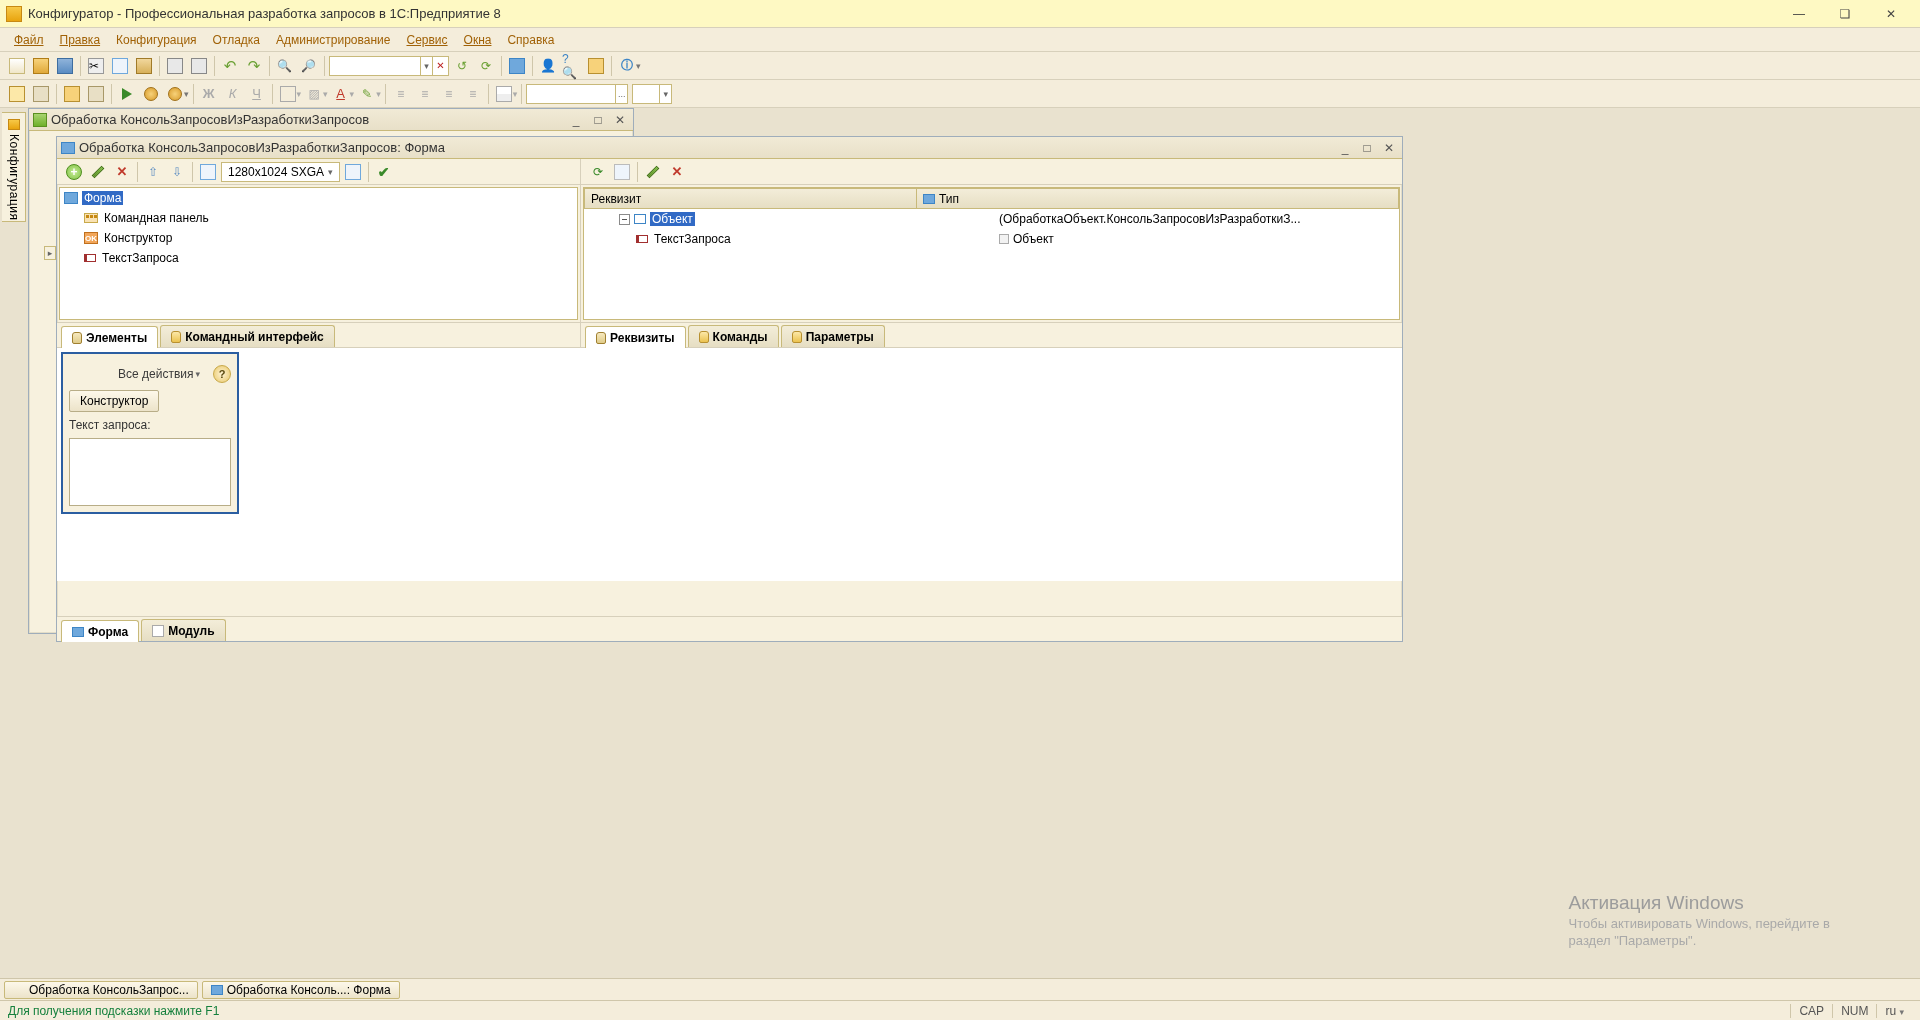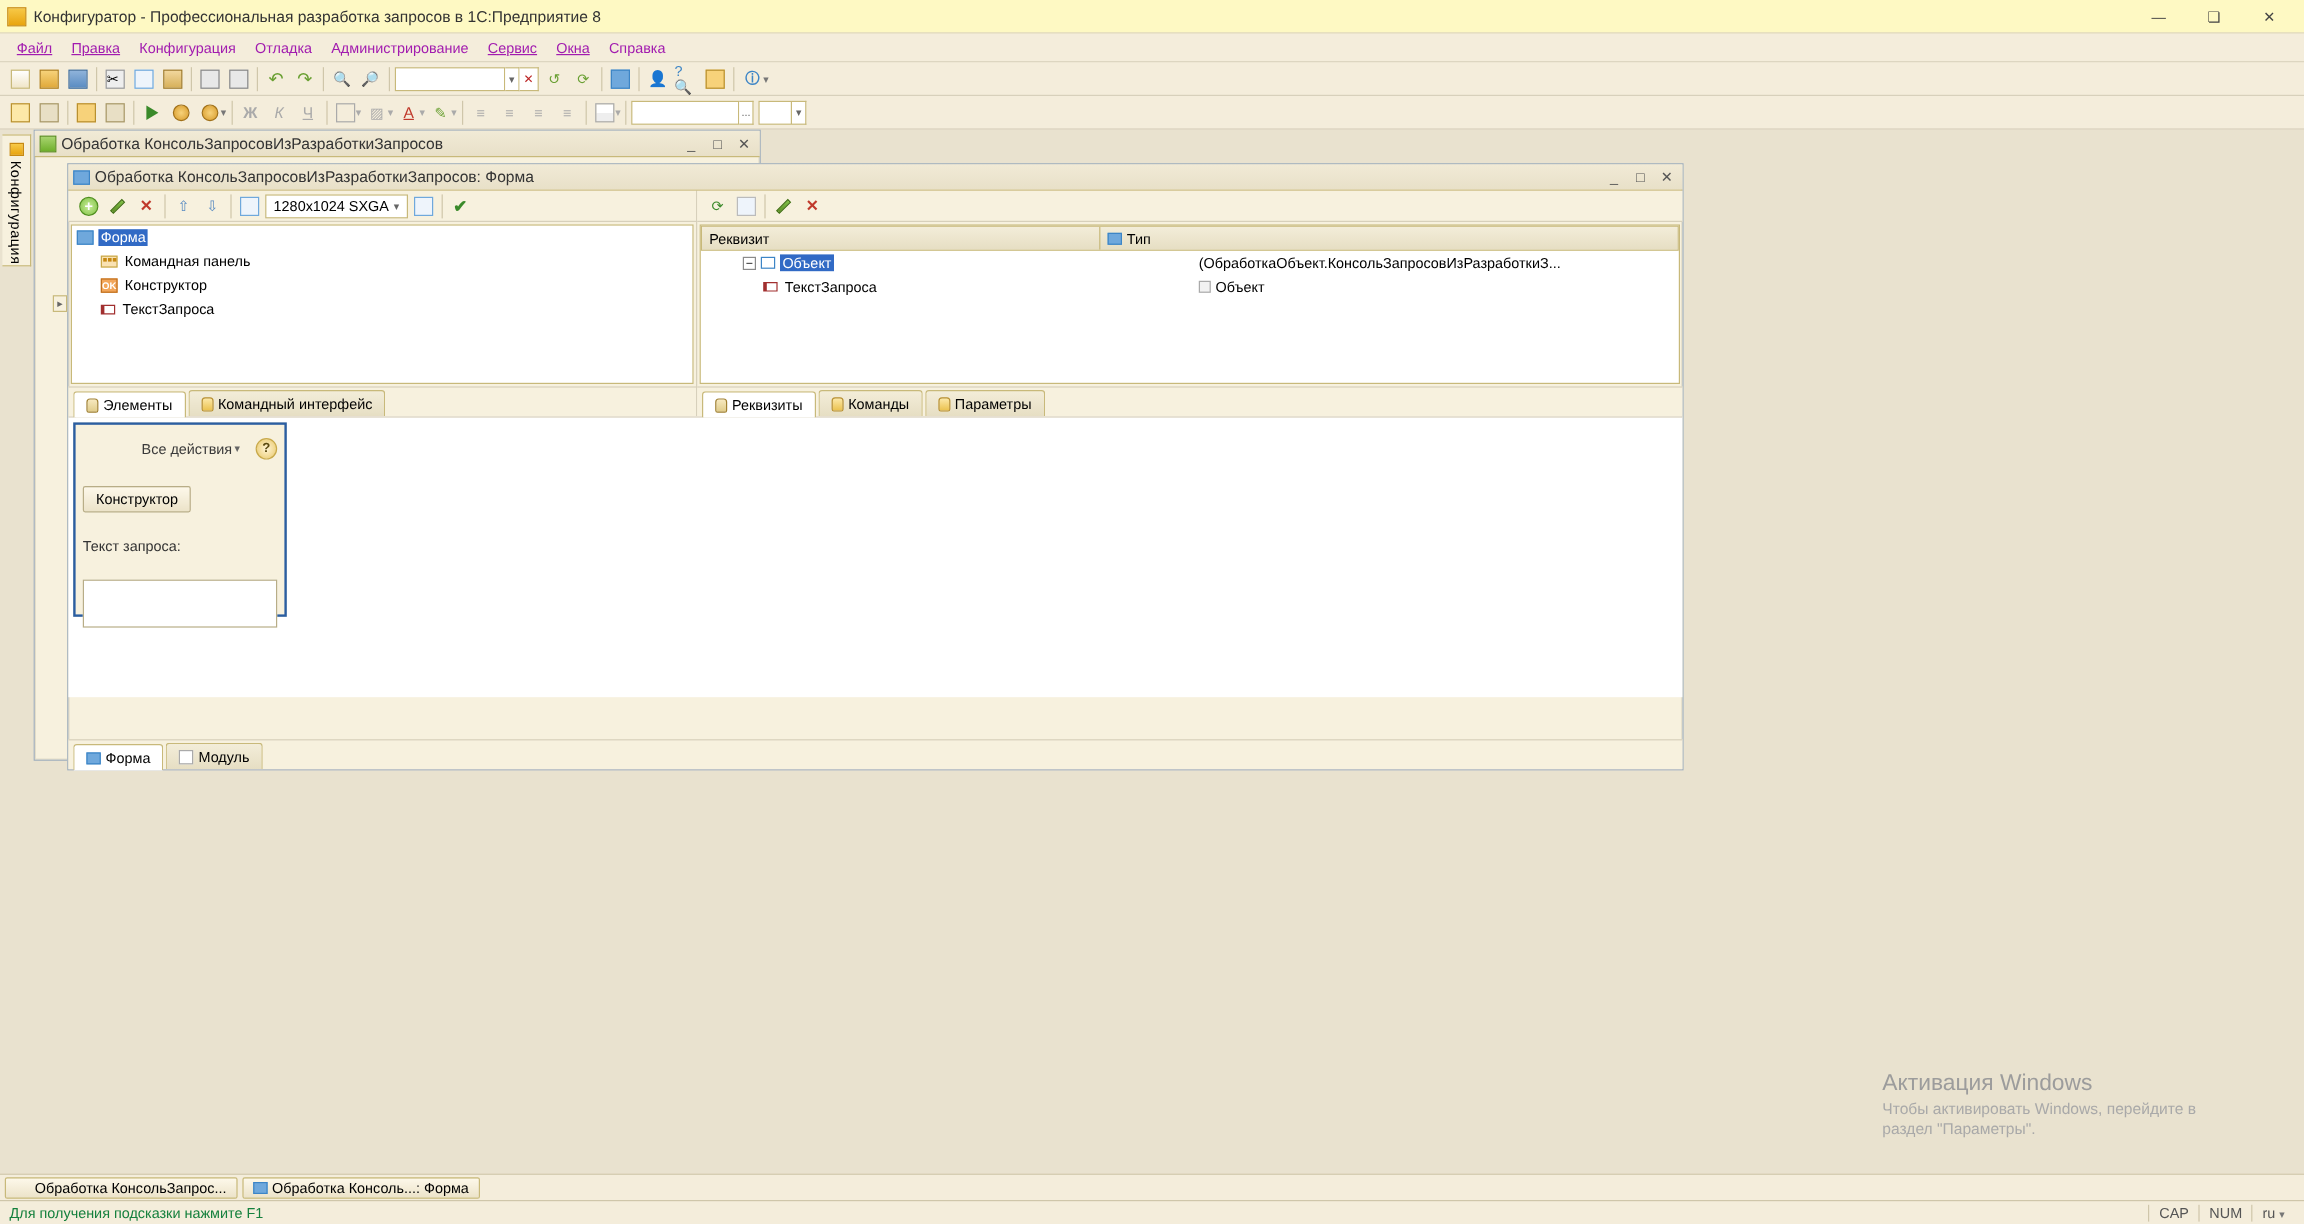--- a/index.html
+++ b/index.html
@@ -6,21 +6,21 @@
 body { background: #e9e2cf; width: 1920px; height: 1020px; overflow: hidden; position: relative; }
 
 
 .titlebar { height: 28px; background: #fef9c3; display: flex; align-items: center; padding: 0 6px; border-bottom: 1px solid #d7d0bb; }
 .titlebar .app-icon { width: 16px; height: 16px; background: linear-gradient(#f7c948,#e8a40e); border: 1px solid #c78912; margin-right: 6px; }
 .titlebar .title { flex: 1; color: #333; font-size: 13px; }
 .titlebar .win-btn { width: 46px; height: 28px; display: flex; align-items: center; justify-content: center; color: #444; font-family: "Segoe MDL2 Assets", sans-serif; font-size: 12px; }
 
 
 .menubar { height: 24px; background: #f4eddb; display: flex; align-items: center; padding: 0 8px; gap: 4px; border-bottom: 1px solid #d7d0bb; }
-.menubar .menu-item { padding: 2px 6px; color: #a21caf; cursor: default; }
+.menubar .menu-item { padding: 2px 6px; color: #a16207; cursor: default; }
 .menubar .menu-item u { text-decoration: underline; }
 
 
 .toolbar { height: 28px; background: #f4eddb; display: flex; align-items: center; padding: 0 6px; gap: 2px; border-bottom: 1px solid #d7d0bb; }
 .tb-btn { width: 22px; height: 22px; display: flex; align-items: center; justify-content: center; border: 1px solid transparent; border-radius: 2px; }
 .tb-sep { width: 1px; height: 20px; background: #cfc6aa; margin: 0 2px; }
 .tb-input { width: 90px; height: 20px; border: 1px solid #c8b97a; background: #fff; padding: 0 4px; }
 .tb-input-wide { width: 92px; }
 .tb-dd { width: 12px; height: 20px; border: 1px solid #c8b97a; border-left: none; background: #fff; display: inline-flex; align-items: center; justify-content: center; color: #666; font-size: 9px; }
 .tb-clear { width: 16px; height: 20px; border: 1px solid #c8b97a; border-left: none; background: #fff; display: inline-flex; align-items: center; justify-content: center; color: #b22; font-size: 10px; }
@@ -66,26 +66,26 @@
 .col-head .ch:last-child { border-right: none; }
 
 .attr-table { flex: 1; border: 1px solid #c8b97a; margin: 2px; background: #fff; }
 .attr-body { display: flex; flex-direction: column; }
 .attr-row { display: flex; height: 20px; align-items: center; margin-left: 31px; }
 .attr-cell { padding: 0 4px; display: flex; align-items: center; gap: 4px; }
 .attr-cell.req { width: 380px; }
 .attr-cell.typ { flex: 1; }
 
 .bottom-tabs { height: 25px; display: flex; align-items: flex-end; padding: 0 4px; gap: 2px; background: #f7f1de; border-top: 1px solid #d7d0bb; }
-.btab { height: 22px; padding: 0 10px; border: 1px solid #c8b97a; border-bottom: none; background: linear-gradient(#f3edd9,#e6dec3); display: flex; align-items: center; gap: 4px; border-radius: 3px 3px 0 0; }
+.btab { height: 22px; padding: 0 10px; border: 1px solid #c8b97a; border-bottom: none; background: linear-gradient(#f3edd9,#e6dec3); display: flex; align-items: center; gap: 4px; border-radius: 3px 3px 0 0; font-weight: bold; }
 .btab.active { background: #fff; position: relative; top: 1px; }
 
 
 .preview-wrap { height: 234px; background: #fff; border-top: 1px solid #d7d0bb; padding: 4px; }
-.preview { width: 178px; height: 162px; border: 2px solid #2b5ea1; background: #f7f1de; display: flex; flex-direction: column; padding: 10px 6px 6px; gap: 21px; }
+.preview { width: 178px; height: 162px; border: 2px solid #2b5ea1; background: #f7f1de; display: flex; flex-direction: column; padding: 10px 6px 6px; gap: 6px; }
 .preview .pv-row { display: flex; align-items: center; justify-content: flex-end; gap: 6px; }
 .preview .pv-btn-lite { padding: 2px 6px; border: 1px solid transparent; color: #3a3a3a; display: inline-flex; align-items: center; gap: 2px; }
 .preview .pv-help { width: 18px; height: 18px; border: 1px solid #c8a94a; border-radius: 9px; background: radial-gradient(#fff4d6,#e8c766); display: inline-flex; align-items: center; justify-content: center; color: #5a4a10; font-weight: bold; font-size: 11px; }
 .preview .pv-button { padding: 3px 10px; border: 1px solid #b8ad87; background: linear-gradient(#fdf8ea,#ece3c9); border-radius: 2px; }
 .preview label { color: #333; }
 .preview .pv-textarea { flex: 1; border: 1px solid #b8ad87; background: #fff; min-height: 40px; }
 
 
 .final-tabs { position: absolute; left: 0; bottom: 0; right: 0; height: 25px; display: flex; align-items: flex-end; gap: 2px; padding: 0 4px; background: #f7f1de; border-top: 1px solid #d7d0bb; }
 

